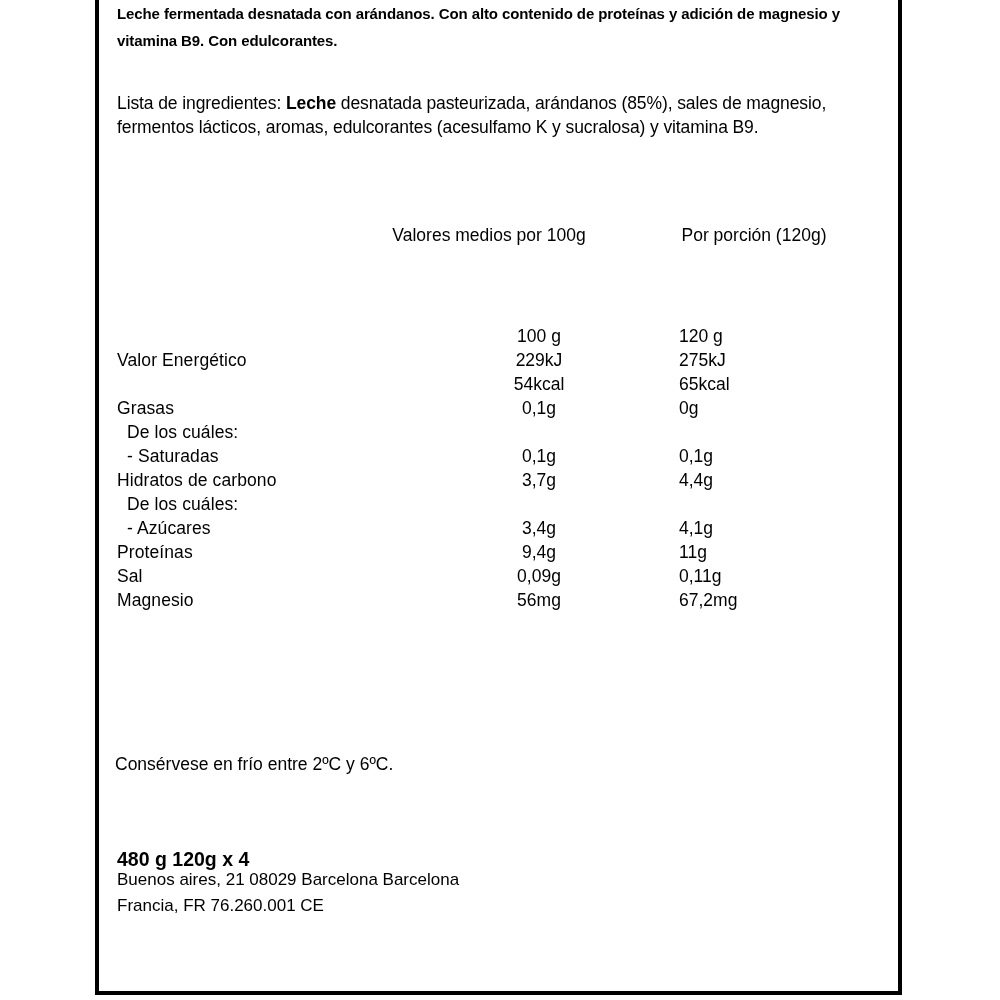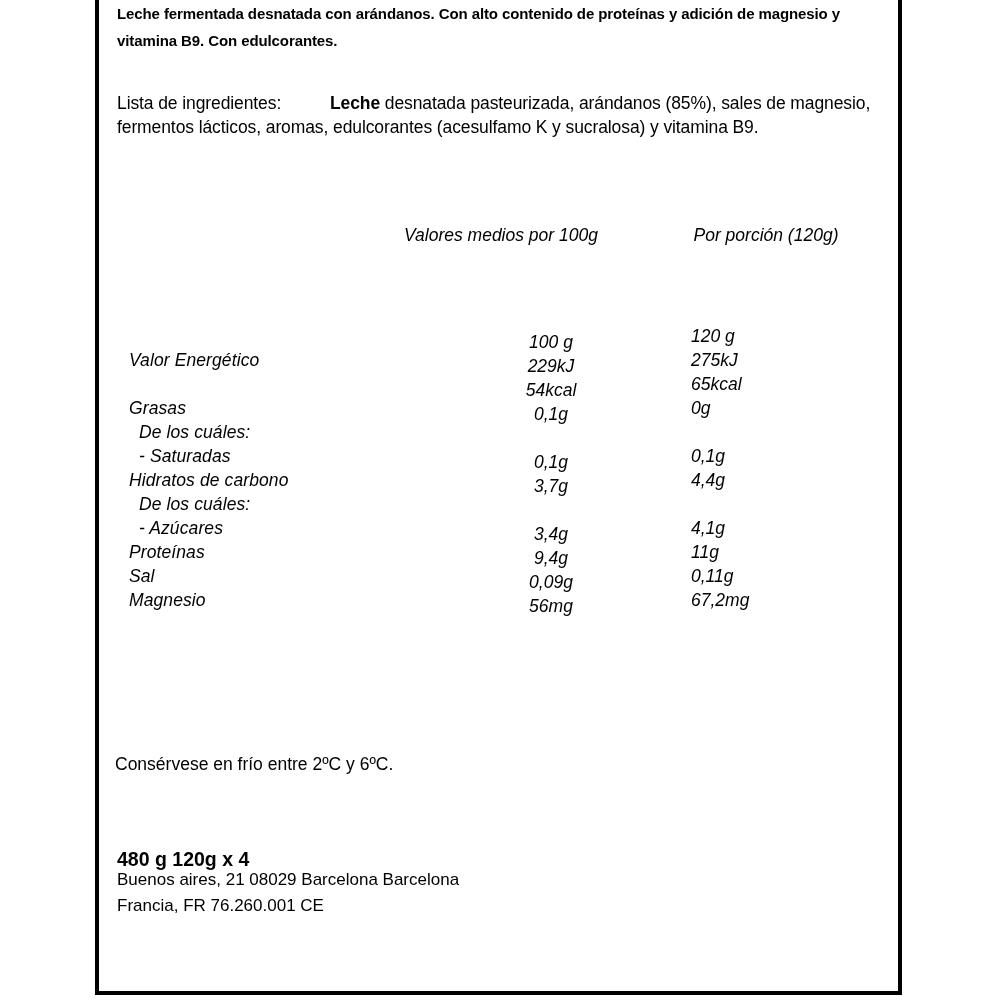--- a/index.html
+++ b/index.html
@@ -50,29 +50,28 @@
   
   .ingredients {
     position: absolute;
     left: 18px;
     top: 96px;
     width: 760px;
     font-size: 17.5px;
     line-height: 23.5px;
     letter-spacing: -0.1px;
   }
-  .ingredients b { font-weight: bold; margin-left: 44px; }
+  .ingredients b { font-weight: bold; }
 
   
   .nutrition-table {
     position: absolute;
-    left: 12px;
+    left: 0;
     top: 228px;
     width: 807px;
-    font-style: italic;
   }
 
   .col-headers {
     position: relative;
     height: 34px;
   }
   .col-head {
     position: absolute;
     font-size: 17.5px;
     line-height: 22px;
@@ -100,21 +99,20 @@
     left: 18px;
     white-space: nowrap;
     letter-spacing: 0.1px;
   }
   .nrow .v1 {
     position: absolute;
     left: 350px;
     width: 180px;
     text-align: center;
     white-space: nowrap;
-    margin-top: 6px;
   }
   .nrow .v2 {
     position: absolute;
     left: 580px;
     width: 180px;
     white-space: nowrap;
   }
   .nrow.indent .lbl { left: 28px; }
 
   

